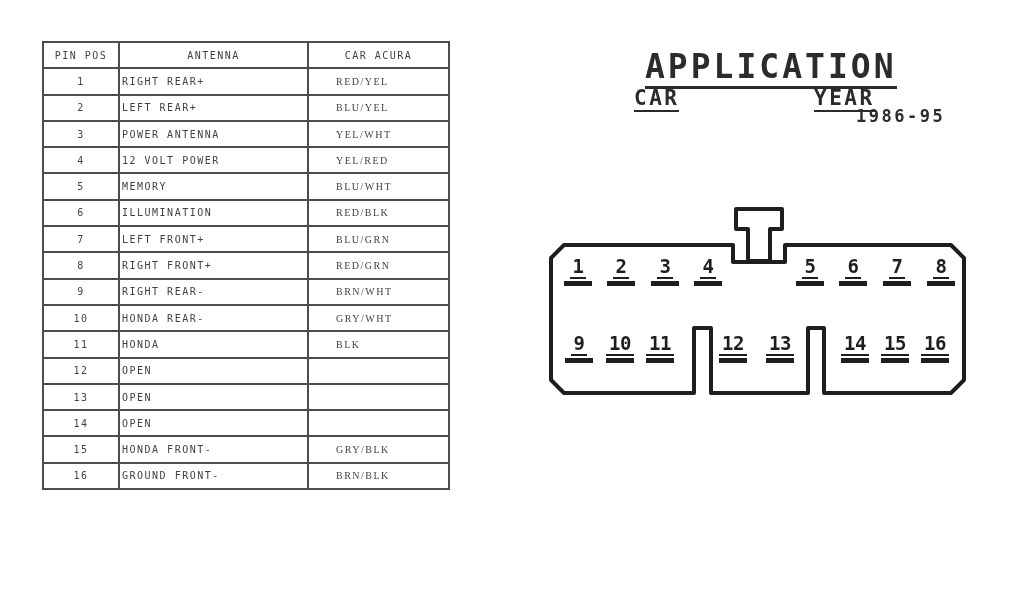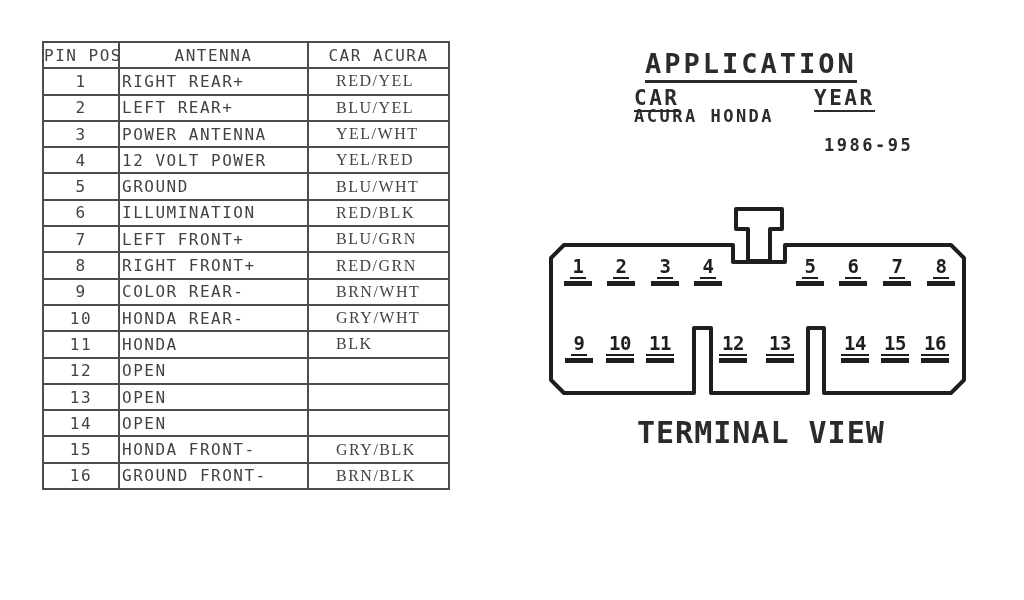--- a/index.html
+++ b/index.html
@@ -10,45 +10,45 @@
   
   table.pin-table{
     position:absolute;left:42px;top:41px;width:406px;
     border-collapse:collapse;table-layout:fixed;
   }
   table.pin-table col.c1{width:76px;}
   table.pin-table col.c2{width:189px;}
   table.pin-table col.c3{width:141px;}
   table.pin-table th,table.pin-table td{
     border:2px solid var(--line2);
-    color:var(--ink);font-size:16px;font-weight:normal;
+    color:var(--ink);font-size:10px;font-weight:normal;
     letter-spacing:1.5px;height:24.3px;padding:0;white-space:nowrap;overflow:hidden;margin-left:28px;
   }
   table.pin-table th{text-align:center;}
   table.pin-table td:nth-child(1){text-align:center;}
   table.pin-table td:nth-child(2){text-align:left;padding-left:2px;}
   table.pin-table td:nth-child(3){text-align:left;padding-left:27px;font-family:Liberation Serif, serif;}
   
   .app-title{
     position:absolute;left:645px;top:49px;
-    font-size:27px;font-weight:bold;letter-spacing:3px;color:var(--ink-dark);
+    font-size:33px;font-weight:bold;letter-spacing:3px;color:var(--ink-dark);
     border-bottom:3px solid var(--ink-dark);padding-bottom:1px;line-height:1.1;
   }
   .app-label{
     position:absolute;font-size:21px;font-weight:bold;letter-spacing:2.5px;
     color:var(--ink-dark);border-bottom:2px solid var(--ink-dark);line-height:1.1;top:87px;
   }
   .lbl-car{left:634px;}
   .lbl-year{left:814px;}
   .app-value{
     position:absolute;font-size:17px;font-weight:bold;letter-spacing:2.5px;
     color:var(--ink-dark);line-height:1.1;top:107px;white-space:nowrap;
   }
   .val-car{left:634px;}
-  .val-year{left:824px;margin-top:29px;}
+  .val-year{left:856px;}
   
   svg.connector{position:absolute;left:0;top:0;}
   .pin{
     position:absolute;display:flex;flex-direction:column;align-items:center;
     transform:translateX(-50%);
   }
   .pin .num{
     font-size:19px;font-weight:bold;line-height:1;color:var(--line);
     padding:0 3px 1px;border-bottom:2px solid var(--line);letter-spacing:-0.5px;
   }
@@ -93,41 +93,41 @@
           <td>POWER ANTENNA</td>
           <td>YEL/WHT</td>
         </tr>
         <tr>
           <td>4</td>
           <td>12 VOLT POWER</td>
           <td>YEL/RED</td>
         </tr>
         <tr>
           <td>5</td>
-          <td>GROUND</td>
+          <td>MEMORY</td>
           <td>BLU/WHT</td>
         </tr>
         <tr>
           <td>6</td>
           <td>ILLUMINATION</td>
           <td>RED/BLK</td>
         </tr>
         <tr>
           <td>7</td>
           <td>LEFT FRONT+</td>
           <td>BLU/GRN</td>
         </tr>
         <tr>
           <td>8</td>
           <td>RIGHT FRONT+</td>
           <td>RED/GRN</td>
         </tr>
         <tr>
           <td>9</td>
-          <td>COLOR REAR-</td>
+          <td>RIGHT REAR-</td>
           <td>BRN/WHT</td>
         </tr>
         <tr>
           <td>10</td>
           <td>HONDA REAR-</td>
           <td>GRY/WHT</td>
         </tr>
         <tr>
           <td>11</td>
           <td>HONDA</td>
@@ -157,21 +157,20 @@
           <td>16</td>
           <td>GROUND FRONT-</td>
           <td>BRN/BLK</td>
         </tr>
       </tbody>
   </table>
 
   <div class="app-title">APPLICATION</div>
   <div class="app-label lbl-car">CAR</div>
   <div class="app-label lbl-year">YEAR</div>
-  <div class="app-value val-car">ACURA HONDA</div>
   <div class="app-value val-year">1986-95</div>
 
   <svg class="connector" width="1024" height="600" viewBox="0 0 1024 600">
     <path d="M 551,258 L 564,245 L 733,245 L 733,262 L 785,262 L 785,245 L 951,245 L 964,258
              L 964,380 L 951,393 L 824,393 L 824,328 L 808,328 L 808,393 L 711,393 L 711,328
              L 694,328 L 694,393 L 564,393 L 551,380 Z" fill="none" stroke="#1e1e1e" stroke-width="4" stroke-linejoin="round"></path>
     <path d="M 736,209 L 782,209 L 782,229 L 770,229 L 770,261 L 748,261 L 748,229 L 736,229 Z" fill="#ffffff" stroke="#1e1e1e" stroke-width="4" stroke-linejoin="round"></path>
   </svg>
 
   <div id="pins">
@@ -234,14 +233,13 @@
       <div class="pin" style="left: 895px; top: 334px;">
         <span class="num">15</span>
         <div class="bar"></div>
       </div>
       <div class="pin" style="left: 935px; top: 334px;">
         <span class="num">16</span>
         <div class="bar"></div>
       </div>
     </div>
 
-  <div class="terminal-caption">TERMINAL VIEW</div>
 </div>
 
 </body></html>

